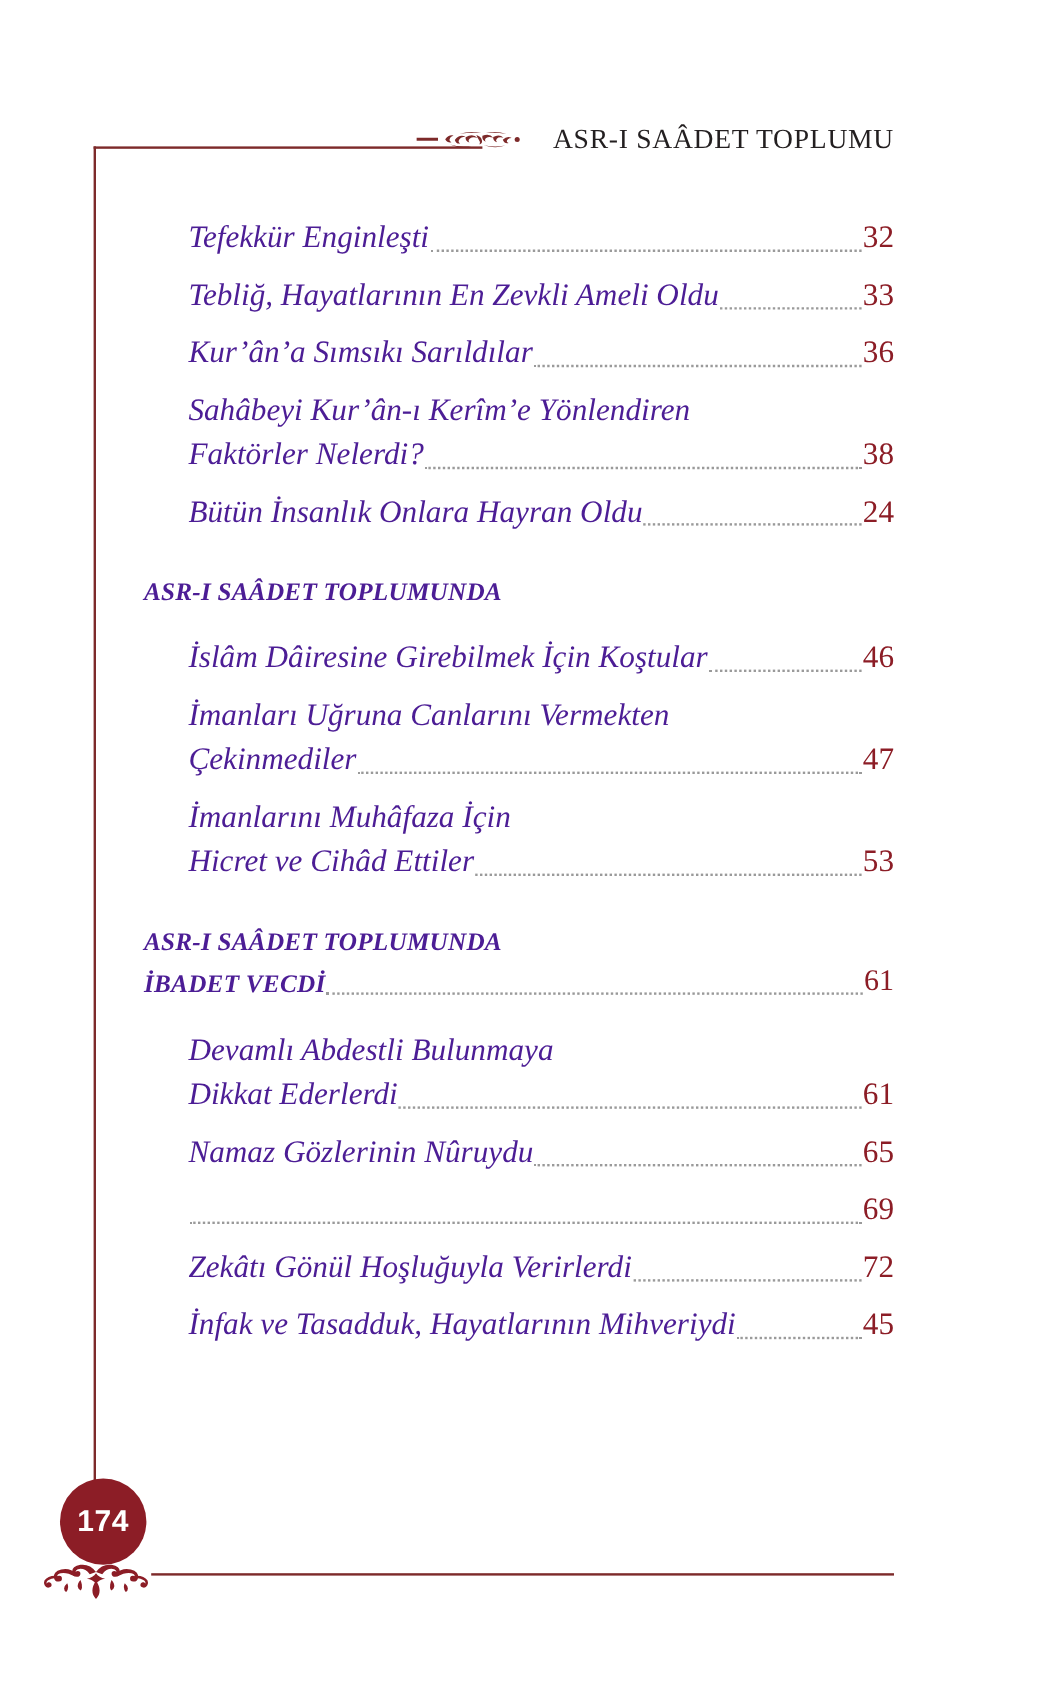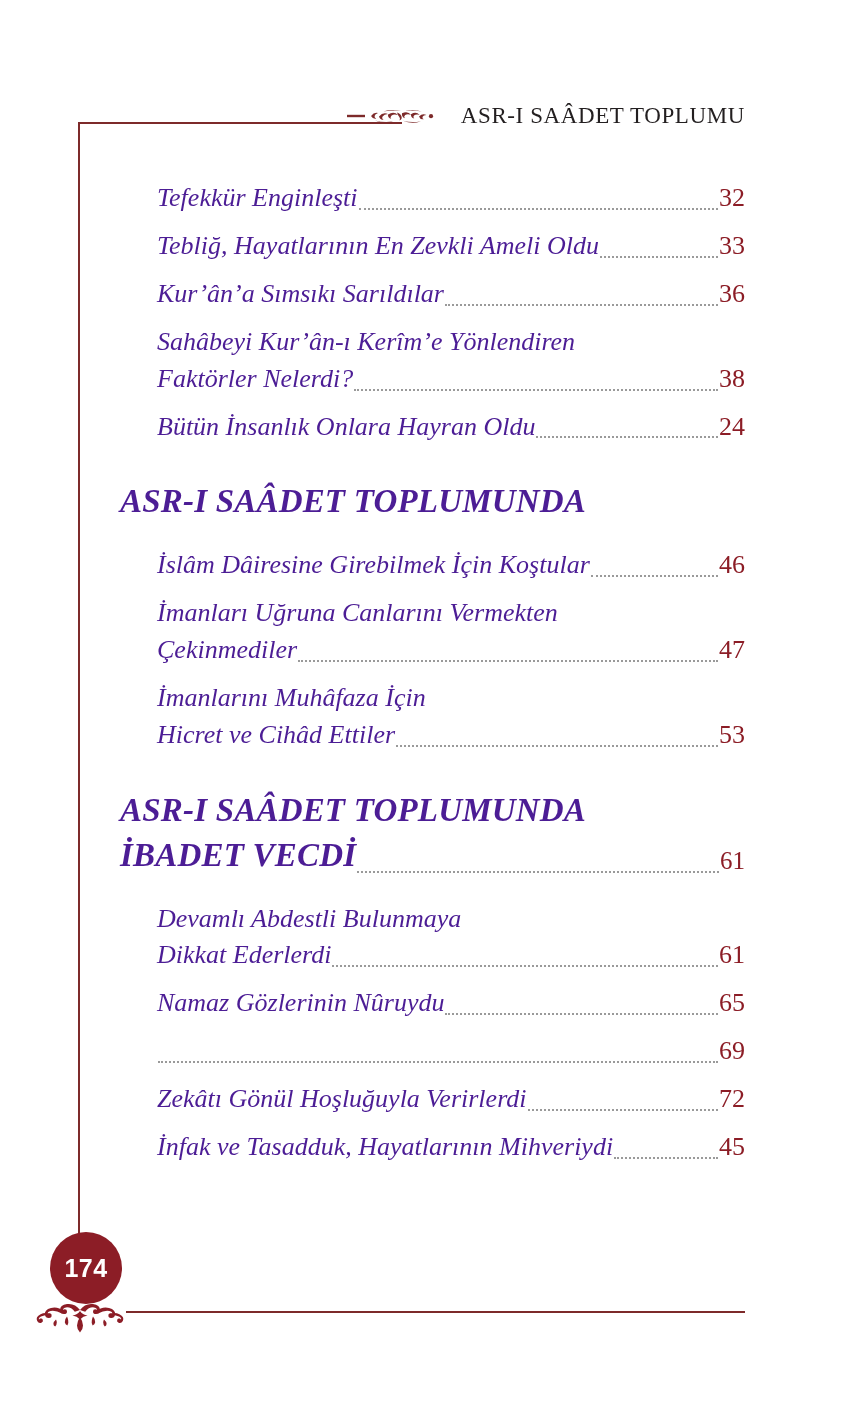--- a/index.html
+++ b/index.html
@@ -125,21 +125,21 @@
   .toc-text {
     font-size: 26px;
     line-height: 1.42;
     color: #4c1d95;
     white-space: nowrap;
     flex: none;
     font-style: italic;
   }
   .head .toc-text {
     font-weight: bold;
-    font-size: 33px;
+    font-size: 21px;
     letter-spacing: 0.2px;
     line-height: 1.38;
   }
   .toc-dots {
     flex: 1 1 auto;
     min-width: 0;
     height: 1px;
     margin: 0 1px 7px 1px;
     border-bottom: 2px dotted #9a9a9a;
     overflow: hidden;

